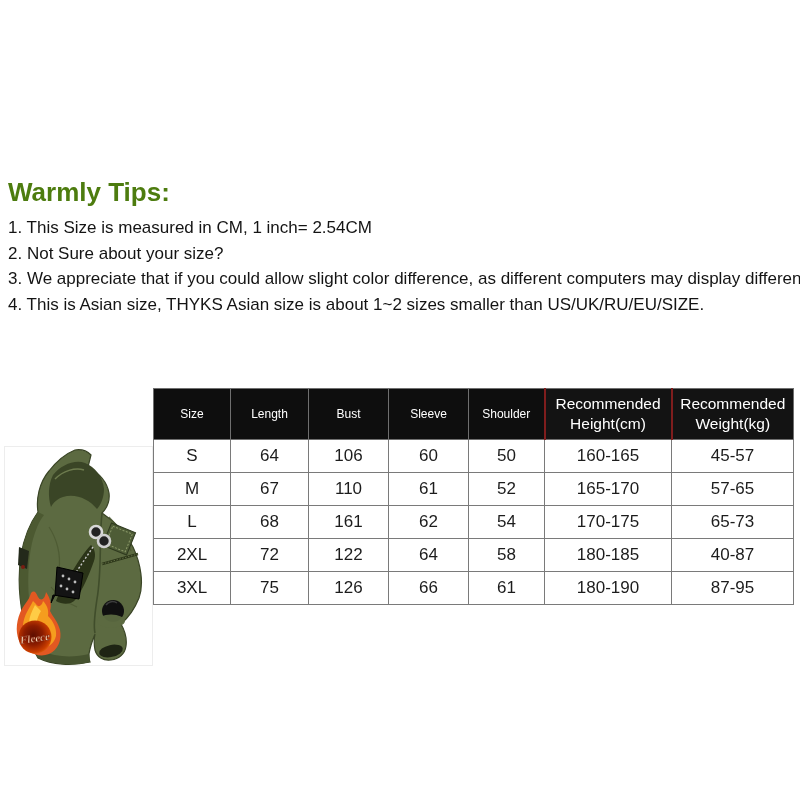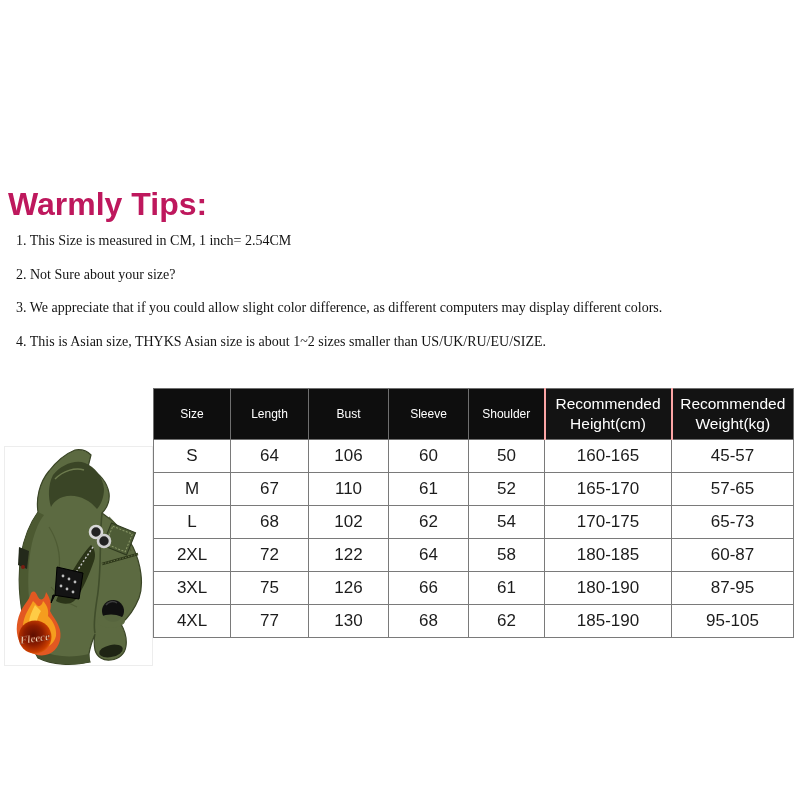--- a/index.html
+++ b/index.html
@@ -4,40 +4,39 @@
 <style>
   html,body { margin:0; padding:0; }
   body {
     width:800px; height:800px; background:#ffffff; overflow:hidden;
     position:relative; font-family:"Liberation Sans", sans-serif;
   }
 
   
   .tips { position:absolute; left:8px; top:176px; width:792px; }
   .tips-title {
-    margin:12px 0 7px 0; font-size:32px; line-height:32px; font-weight:700;
-    color:#be185d; font-family:"Liberation Sans", sans-serif;
+    margin:0 0 7px 0; font-size:26px; line-height:32px; font-weight:700;
+    color:#4d7c0f; font-family:"Liberation Sans", sans-serif;
   }
   .tip-line {
-    margin:8px; font-size:14px; line-height:25.7px; color:#141414;
+    margin:0; font-size:17px; line-height:25.7px; color:#141414;
     white-space:nowrap;
-    font-family:Liberation Serif, serif;
   }
 
   
   table.size-table {
     position:absolute; left:153px; top:388px;
     border-collapse:collapse; table-layout:fixed;
   }
   table.size-table th {
     background:#0e0e0e; color:#ffffff; font-weight:400;
     font-size:12px; line-height:20px; height:50px; padding:0 2px;
     text-align:center; vertical-align:middle; border:1px solid #6f6f6f;
   }
-  table.size-table th.rec { border-left:2px solid #fca5a5; font-size:15.5px; background:#131313; }
+  table.size-table th.rec { border-left:2px solid #7f1d1d; font-size:15.5px; background:#131313; }
   table.size-table td {
     background:#ffffff; color:#1c1c1c; font-size:17px; height:32px;
     padding:0; text-align:center; vertical-align:middle;
     border:1px solid #7a7a7a;
   }
 
   
   .photo {
     position:absolute; left:4px; top:446px; width:147px; height:218px;
     border:1px solid #ededed; background:#ffffff;
@@ -176,47 +175,38 @@
       <td>67</td>
       <td>110</td>
       <td>61</td>
       <td>52</td>
       <td>165-170</td>
       <td>57-65</td>
     </tr>
     <tr>
       <td>L</td>
       <td>68</td>
-      <td>102</td>
+      <td>161</td>
       <td>62</td>
       <td>54</td>
       <td>170-175</td>
       <td>65-73</td>
     </tr>
     <tr>
       <td>2XL</td>
       <td>72</td>
       <td>122</td>
       <td>64</td>
       <td>58</td>
       <td>180-185</td>
-      <td>60-87</td>
+      <td>40-87</td>
     </tr>
     <tr>
       <td>3XL</td>
       <td>75</td>
       <td>126</td>
       <td>66</td>
       <td>61</td>
       <td>180-190</td>
       <td>87-95</td>
     </tr>
-    <tr>
-      <td>4XL</td>
-      <td>77</td>
-      <td>130</td>
-      <td>68</td>
-      <td>62</td>
-      <td>185-190</td>
-      <td>95-105</td>
-    </tr>
   </tbody>
 </table>
 
 </body></html>

